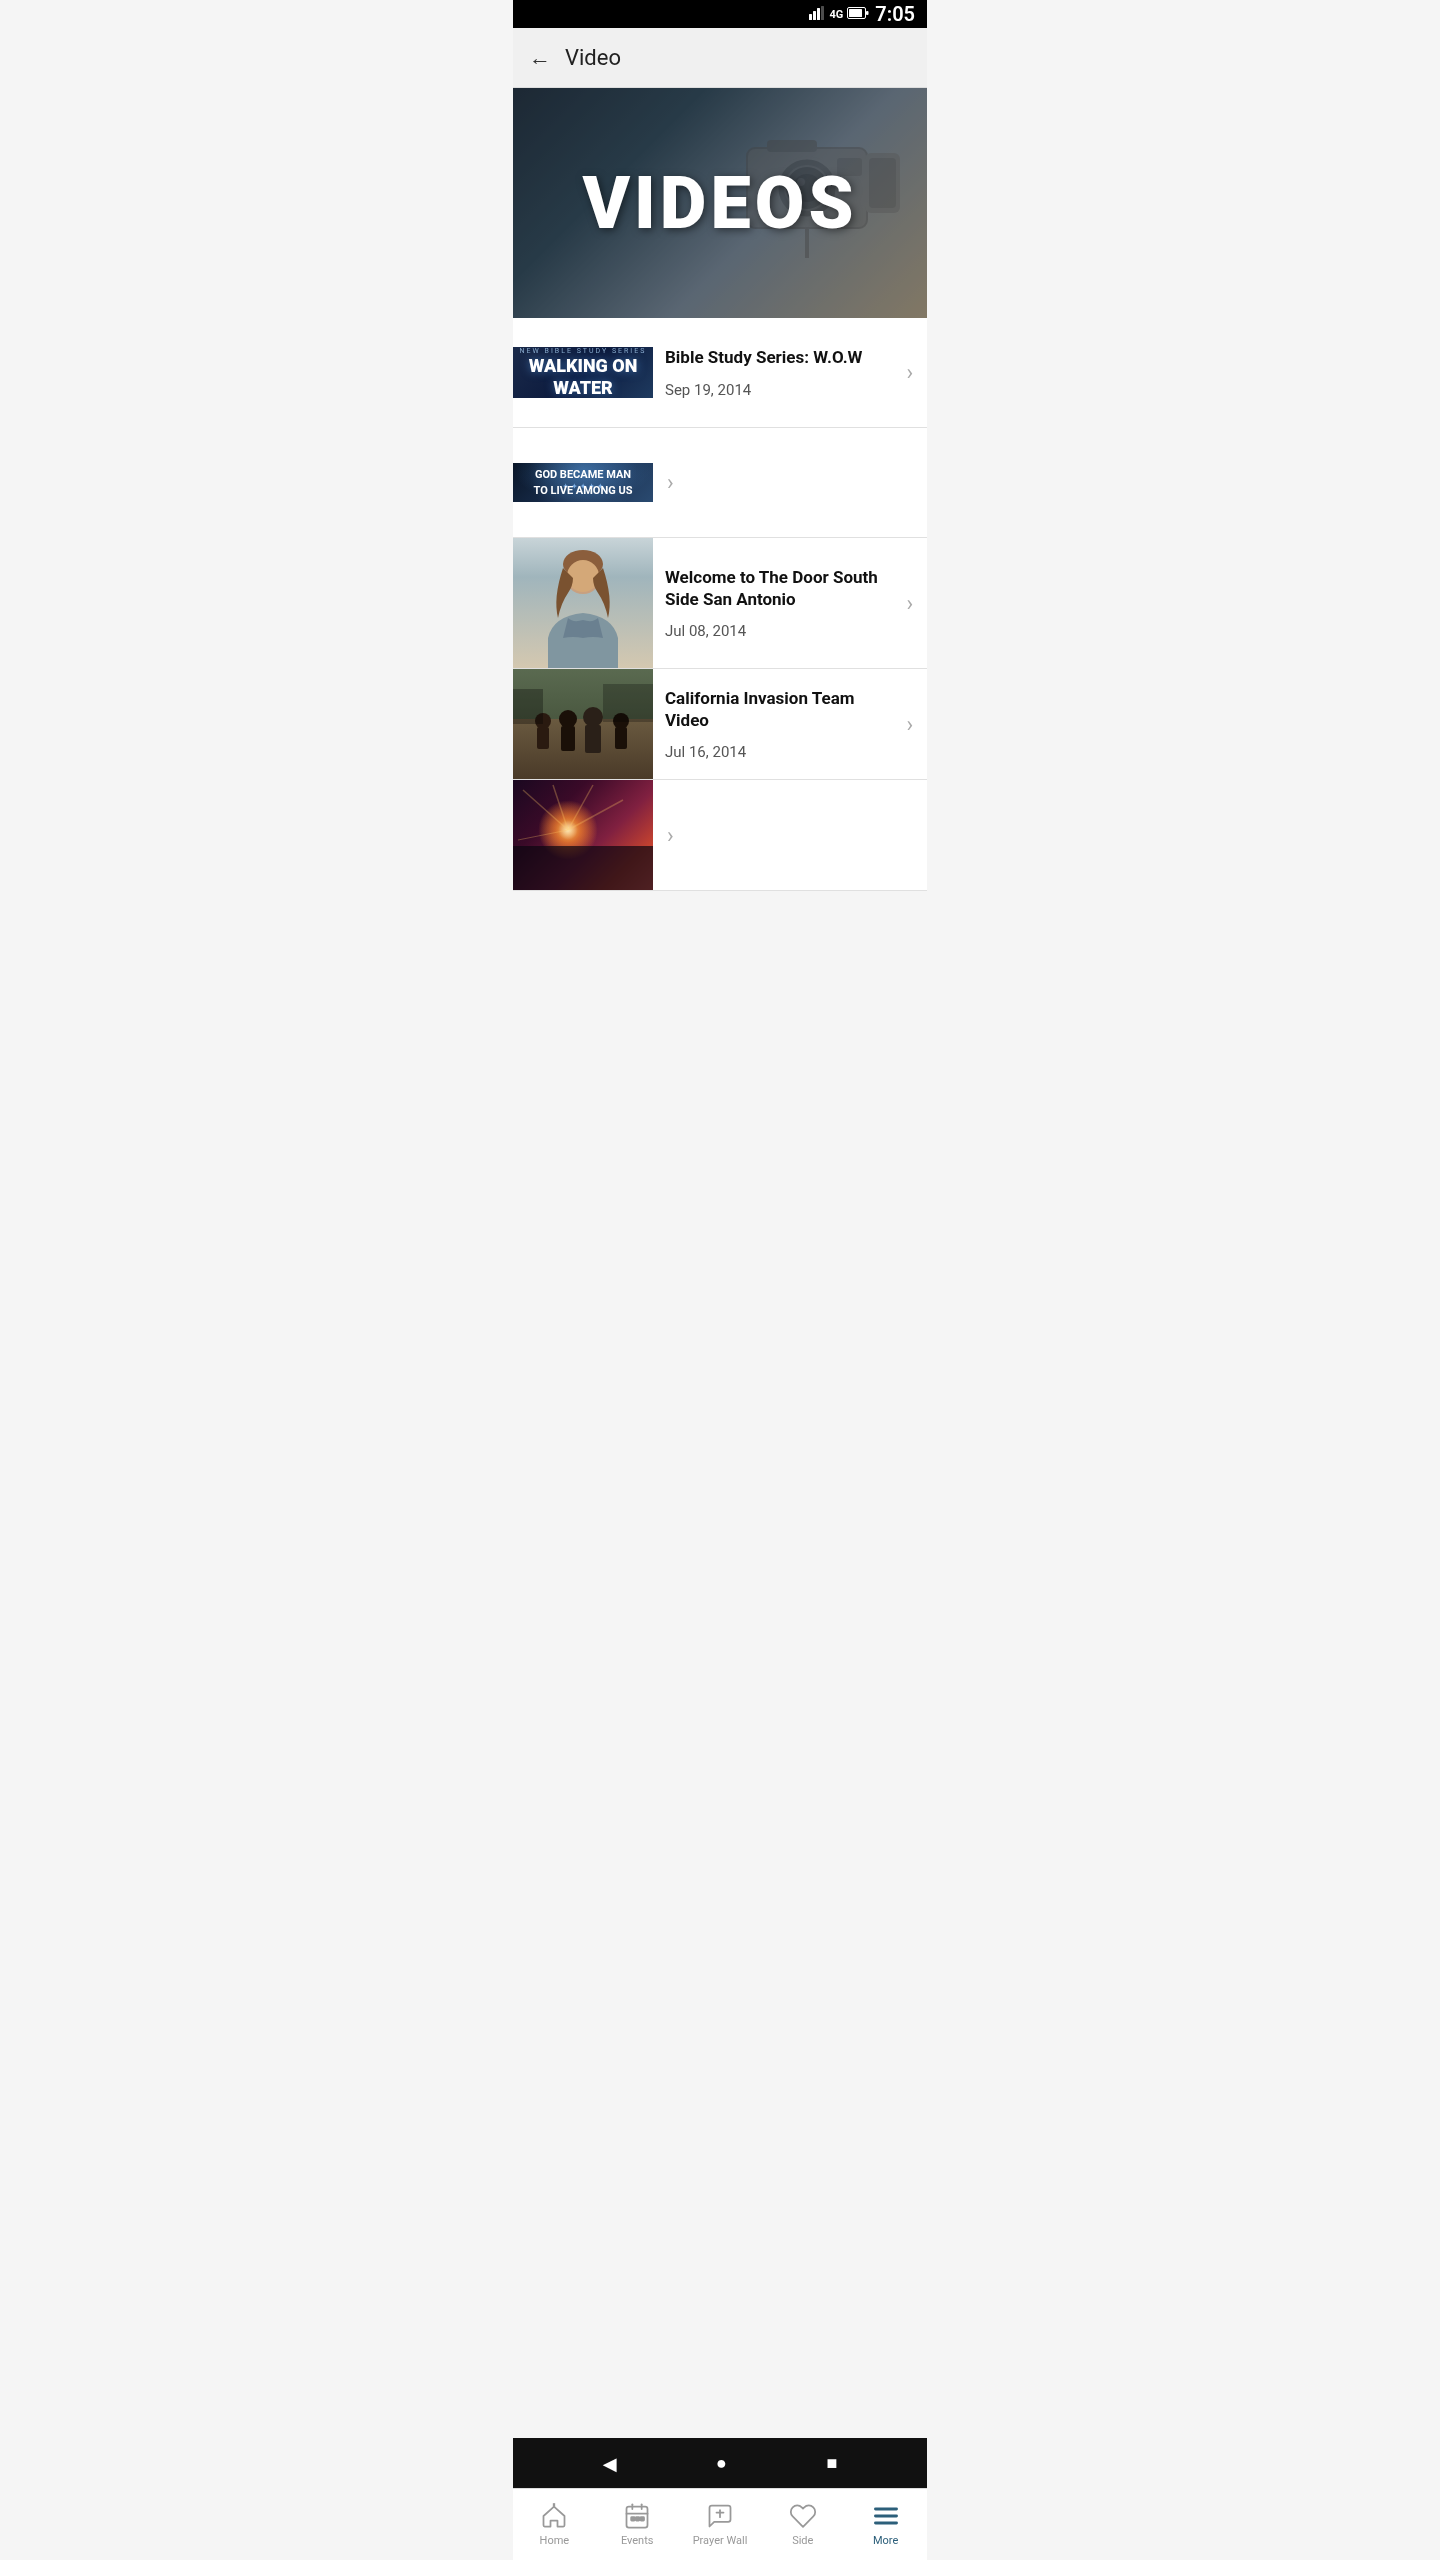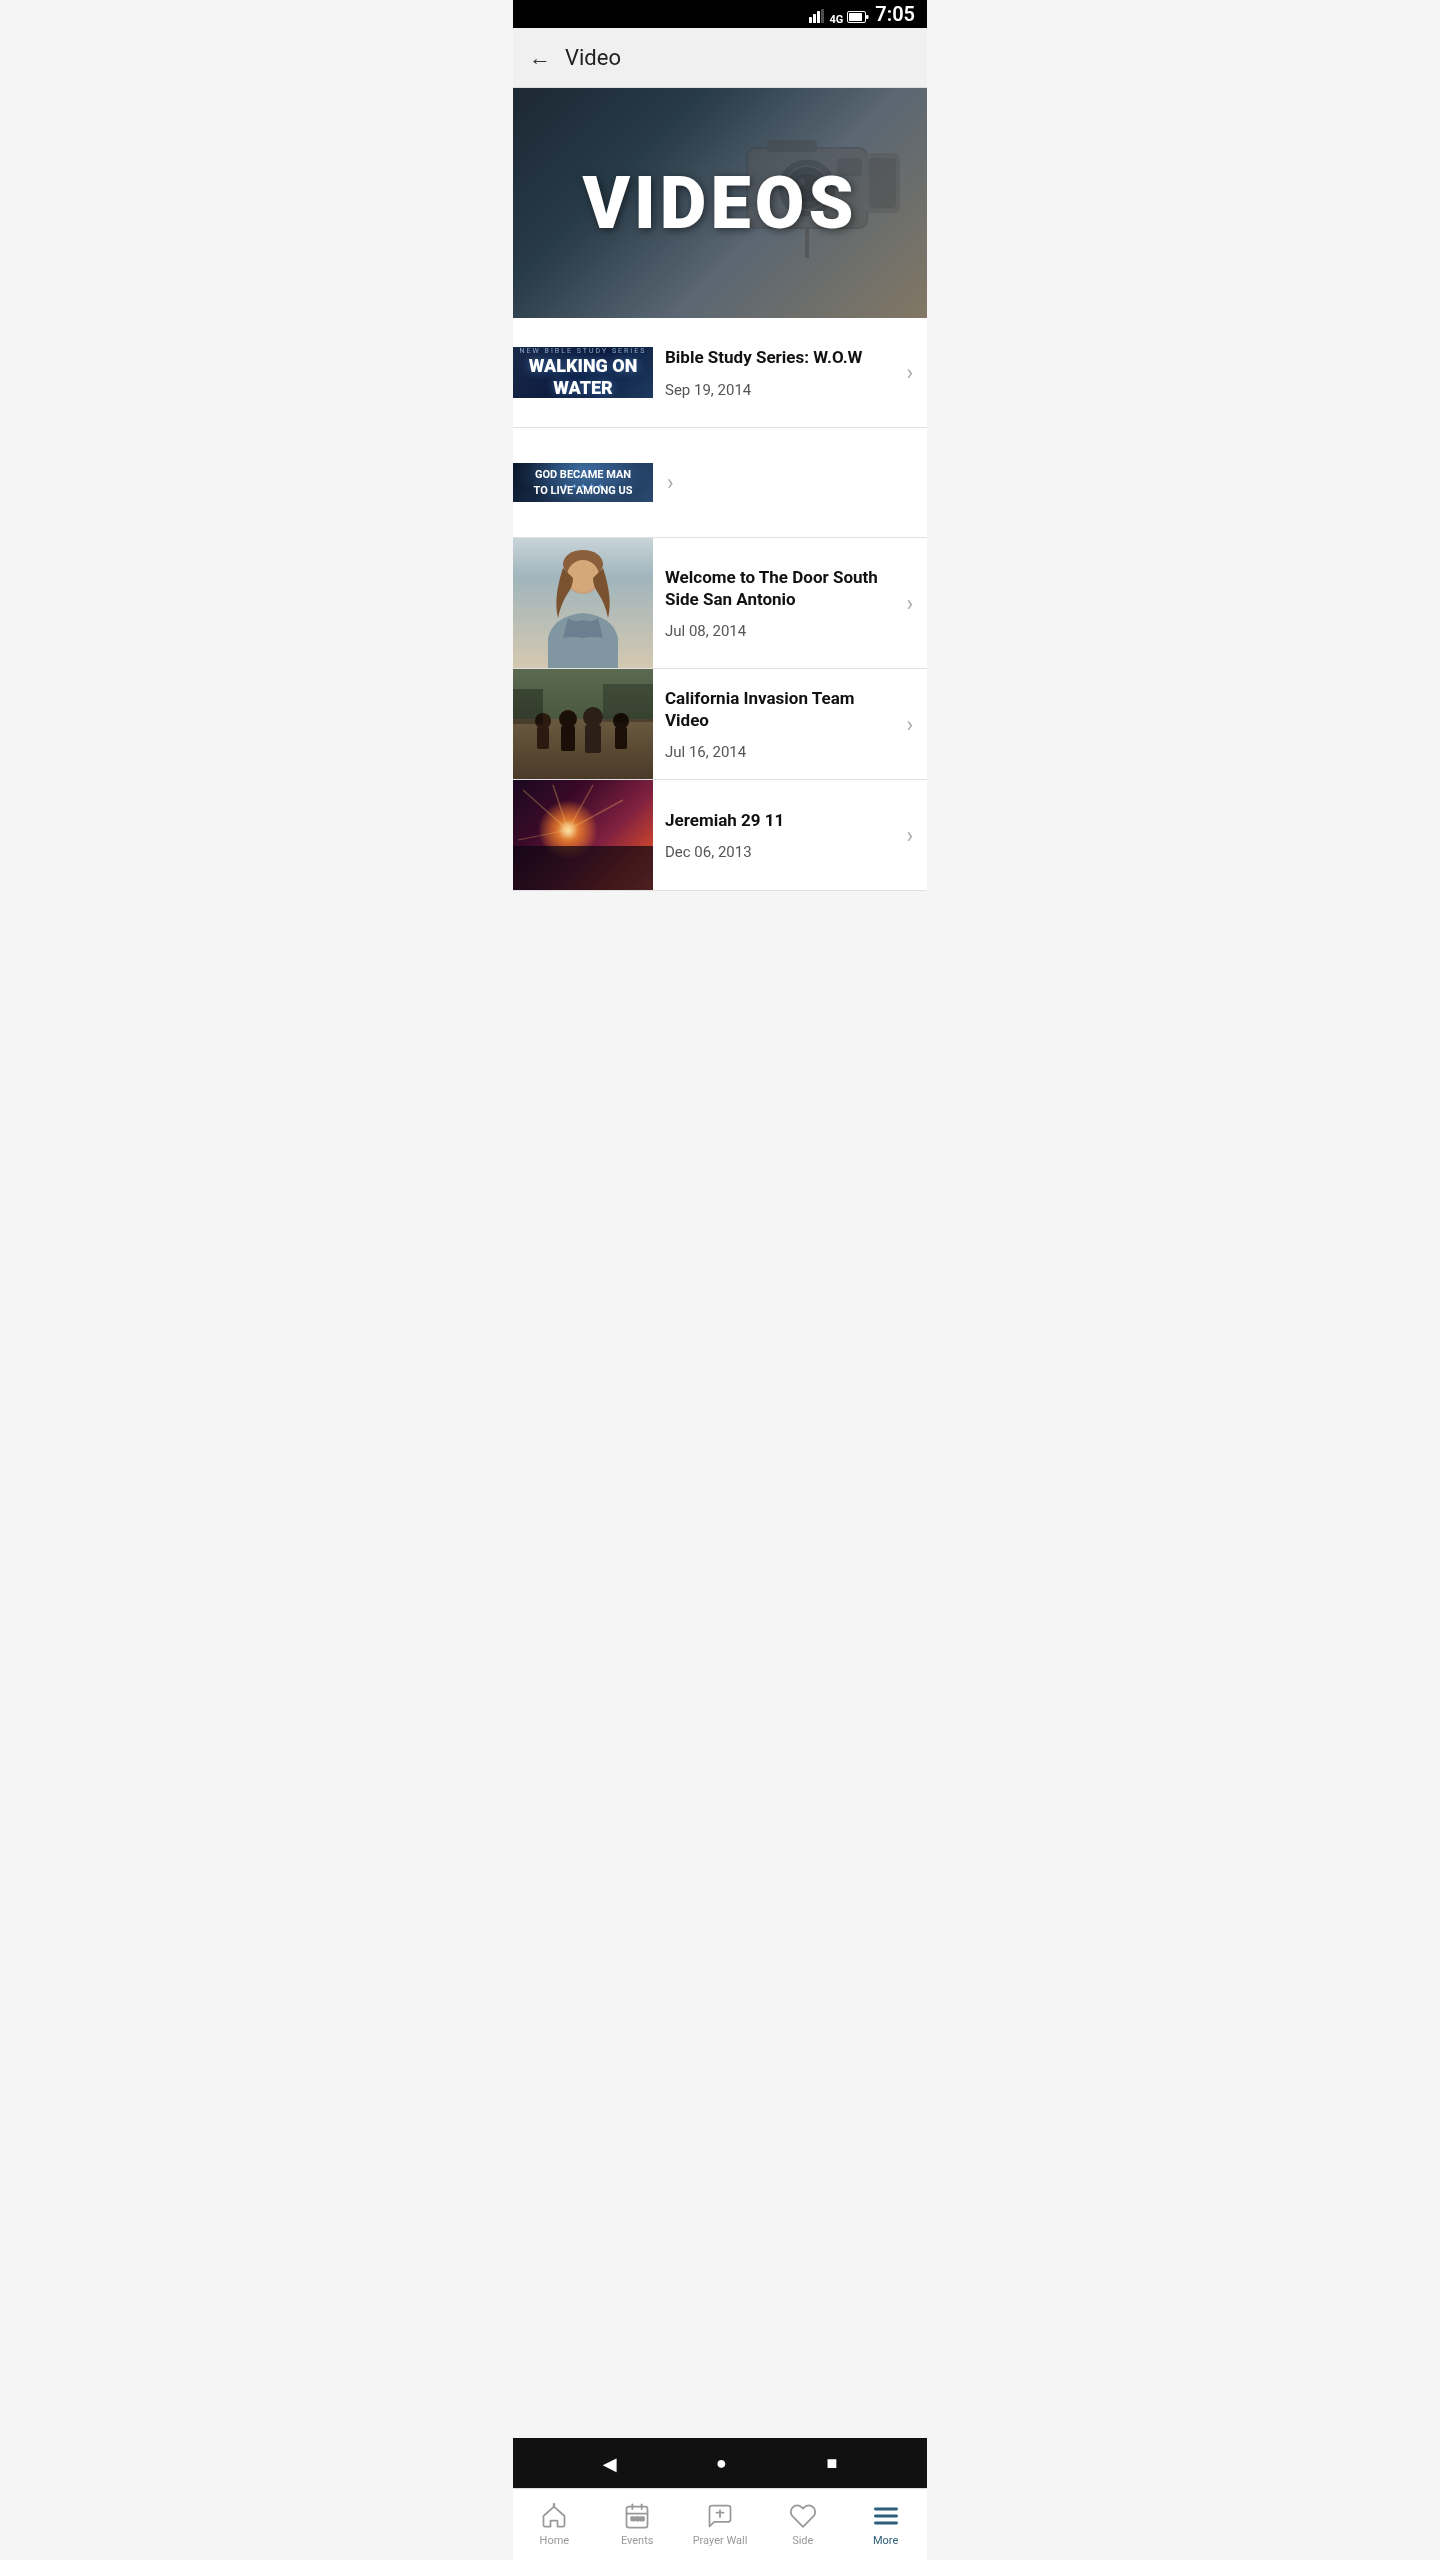--- a/index.html
+++ b/index.html
@@ -27,21 +27,21 @@
       align-items: center;
       justify-content: flex-end;
       padding: 0 12px;
       font-size: 13px;
       font-weight: 600;
       gap: 6px;
     }
 
     .status-bar-icons {
       display: flex;
-      align-items: flex-end;
+      align-items: center;
       gap: 4px;
     }
 
     
     .header {
       background: #f0f0f0;
       height: 60px;
       display: flex;
       align-items: center;
       padding: 0 16px;
@@ -398,24 +398,20 @@
             <line x1="55" y1="50" x2="10" y2="10" stroke="rgba(255,200,100,0.6)" stroke-width="1.5"></line>
             <line x1="55" y1="50" x2="40" y2="5" stroke="rgba(255,200,100,0.6)" stroke-width="1.5"></line>
             <line x1="55" y1="50" x2="80" y2="5" stroke="rgba(255,200,100,0.6)" stroke-width="1.5"></line>
             <line x1="55" y1="50" x2="110" y2="20" stroke="rgba(255,200,100,0.6)" stroke-width="1.5"></line>
             <line x1="55" y1="50" x2="5" y2="60" stroke="rgba(255,200,100,0.6)" stroke-width="1"></line>
           </svg>
 
           <div style="position:absolute;bottom:0;left:0;right:0;height:40%;background:rgba(10,5,15,0.7);"></div>
         </div>
       </div>
-      <div class="video-info">
-        <div class="video-title">Jeremiah 29 11</div>
-        <div class="video-date">Dec 06, 2013</div>
-      </div>
       <span class="chevron">›</span>
     </div>
 
   </div>
 </div>
 
 <div class="android-nav">
   <span class="android-nav-btn">◀</span>
   <span class="android-nav-btn">●</span>
   <span class="android-nav-btn">■</span>

